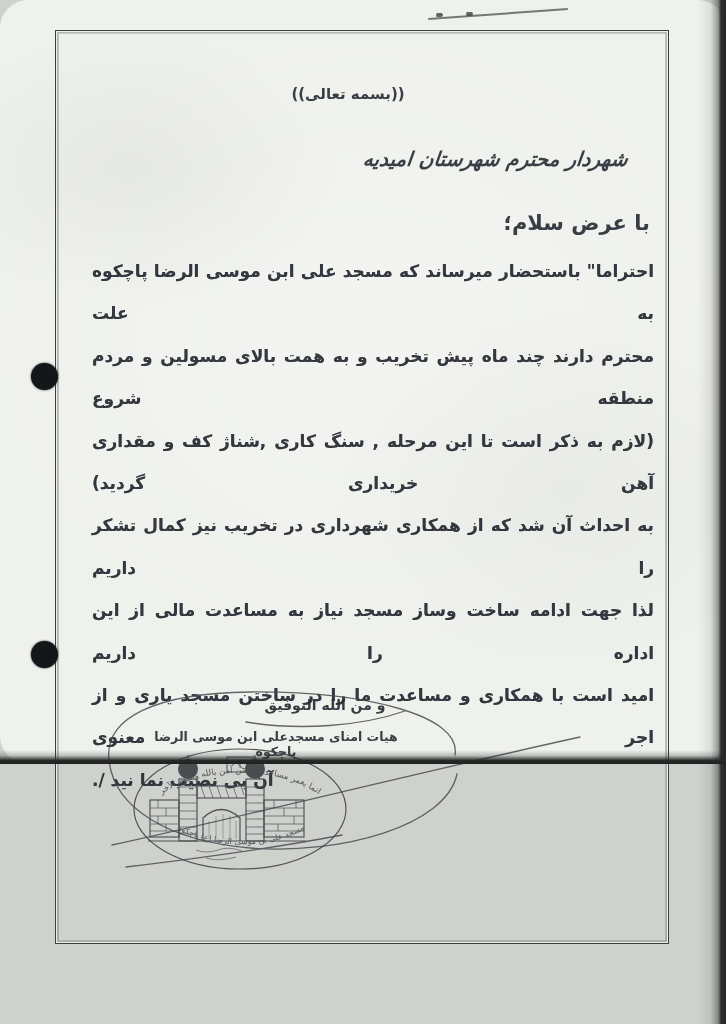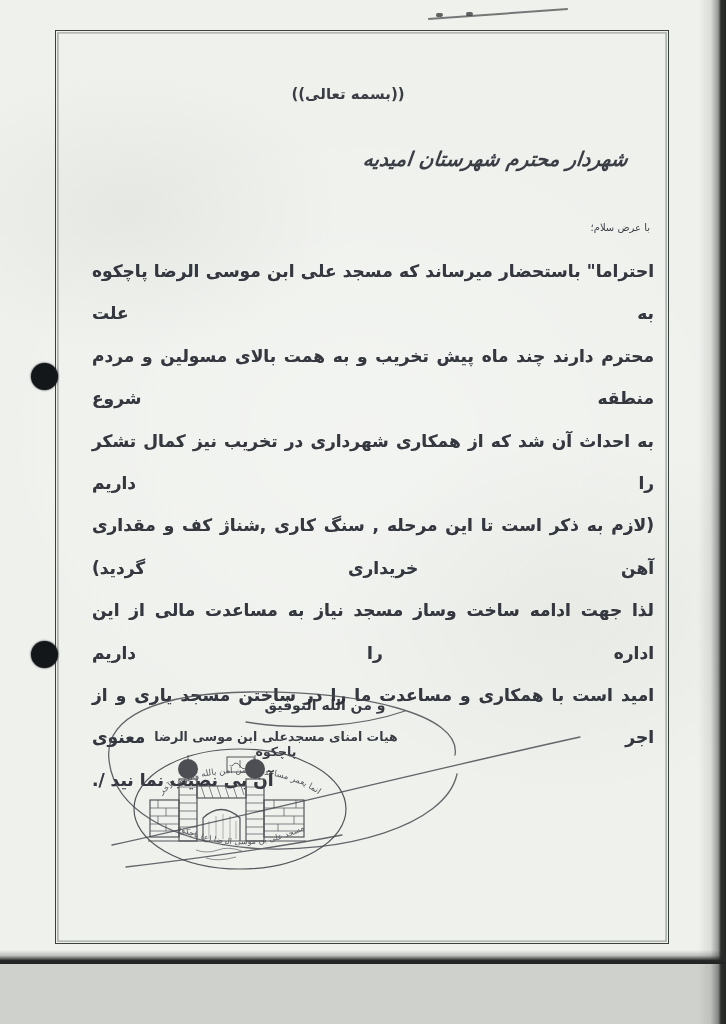--- a/index.html
+++ b/index.html
@@ -8,27 +8,28 @@
     --frame:#3a413d;
     --stamp:#45474c;
   }
   html,body{margin:0;padding:0;}
   body{
     width:726px;height:1024px;overflow:hidden;
     font-family:"DejaVu Sans",sans-serif;
     background:#cfd1cd;
   }
   .page{
-    position:relative;width:726px;height:964px;
+    position:relative;width:726px;height:764px;
     background:
       radial-gradient(ellipse 300px 200px at 18% 22%, rgba(210,214,208,.35), rgba(0,0,0,0) 70%),
       radial-gradient(ellipse 340px 260px at 78% 64%, rgba(214,217,211,.30), rgba(0,0,0,0) 70%),
       radial-gradient(ellipse 500px 420px at 50% 45%, rgba(255,255,255,.25), rgba(0,0,0,0) 80%),
       var(--paper);
     color:var(--ink);
+    border-radius:28px;
   }
   
   .edge-right{
     position:absolute;top:0;right:0;width:28px;height:1024px;
     background:linear-gradient(to right, rgba(40,44,42,0) 0%, rgba(40,44,42,.10) 45%, rgba(40,44,42,.45) 72%, #2c2f2c 82%, #232624 100%);
   }
   .edge-bottom{
     position:absolute;left:0;bottom:0;width:726px;height:14px;
     background:linear-gradient(to bottom, rgba(35,38,36,0) 0%, rgba(35,38,36,.25) 40%, #262927 75%, #1f2220 100%);
   }
@@ -62,22 +63,22 @@
     font-size:15px;font-weight:700;letter-spacing:0.2px;
     color:var(--ink);opacity:.92;
   }
   .recipient{
     position:absolute;right:98px;top:147px;
     font-size:20px;font-style:italic;font-weight:600;
     transform:skewX(-6deg);
     color:#2e3139;opacity:.93;
   }
   .salutation{
-    position:absolute;right:76px;top:222px;
-    font-size:10px;font-weight:400;opacity:.92;
+    position:absolute;right:76px;top:211px;
+    font-size:21px;font-weight:700;opacity:.92;
   }
   .body-text{
     position:absolute;left:92px;right:72px;top:250px;
     font-size:17px;font-weight:600;line-height:42.4px;
     color:var(--ink);opacity:.95;
     text-shadow:0 0 .5px rgba(43,46,54,.45);
   }
   .body-text .line{direction:rtl;}
   .body-text .line.just{text-align:justify;text-align-last:justify;}
   .body-text .line.right{text-align:left;}
@@ -104,22 +105,22 @@
 
   <div class="basmala rtl">((بسمه تعالی))</div>
 
   <div class="recipient rtl">شهردار محترم شهرستان امیدیه</div>
 
   <div class="salutation rtl">با عرض سلام؛</div>
 
   <div class="body-text">
     <div class="line just">احتراما" باستحضار میرساند که مسجد  علی ابن موسی الرضا پاچکوه به علت</div>
     <div class="line just">محترم دارند چند ماه پیش تخریب و به همت بالای مسولین و مردم منطقه شروع</div>
+    <div class="line just">(لازم به ذکر است تا این مرحله , سنگ کاری ,شناژ کف و مقداری آهن خریداری گردید)</div>
     <div class="line just">به احداث آن شد که از همکاری شهرداری در تخریب نیز کمال تشکر را داریم</div>
-    <div class="line just">(لازم به ذکر است تا این مرحله , سنگ کاری ,شناژ کف و مقداری آهن خریداری گردید)</div>
     <div class="line just">لذا جهت ادامه ساخت وساز مسجد نیاز به مساعدت مالی از این اداره را داریم</div>
     <div class="line just">امید است با همکاری و مساعدت ما را در ساختن مسجد یاری و از اجر معنوی</div>
     <div class="line right">آن بی نصیب نما نید /.</div>
   </div>
 
   <div class="closing rtl">و من الله التوفیق</div>
 
   <div class="committee rtl">هیات امنای مسجدعلی ابن موسی الرضا پاچکوه</div>
 
   <svg class="sig-svg" viewBox="0 0 726 260">

